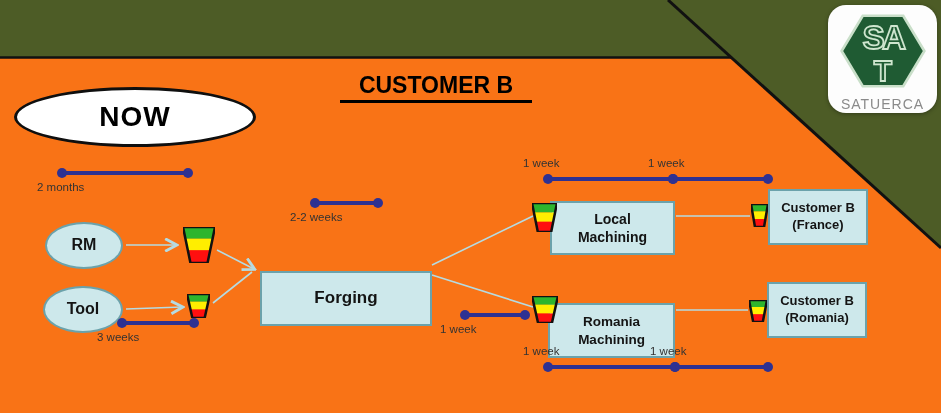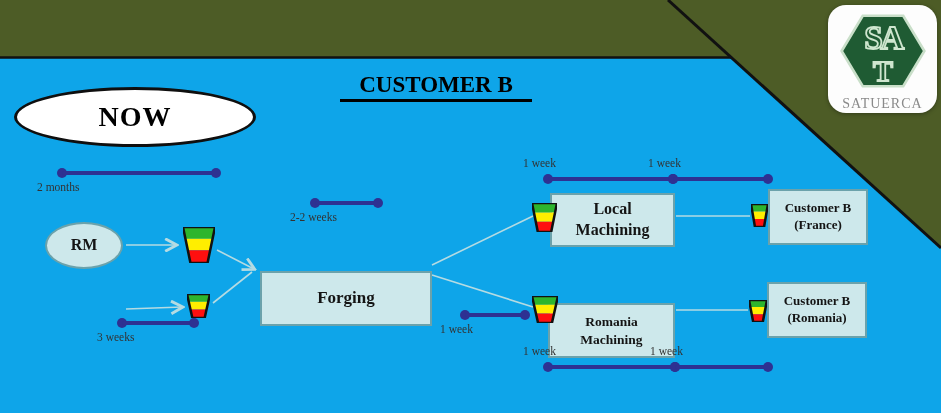--- a/index.html
+++ b/index.html
@@ -1,17 +1,17 @@
 <!DOCTYPE html>
 <html style="--band: #4d5c26; --box_fill: #cde8eb; --box_border: #6ba2ab; --timeline: #2e3192; --connector: #b5dbe2; --funnel_green: #2db52d; --funnel_yellow: #ffee00; --funnel_red: #ff0f0f; --logo_green: #1f5b33;"><head>
 <meta charset="utf-8">
 <style>
   html,body{margin:0;padding:0;background:#e8e8e8;}
-  .stage{position:relative;width:941px;height:413px;background:#0ea5e9;overflow:hidden;
-         font-family:Liberation Serif, serif;}
+  .stage{position:relative;width:941px;height:413px;background:#f97316;overflow:hidden;
+         font-family:Liberation Sans, sans-serif;}
   svg.bg,svg.connectors{position:absolute;left:0;top:0;width:941px;height:413px;}
   .title{position:absolute;left:340px;top:72px;width:192px;text-align:center;
          font-size:23px;font-weight:bold;color:#000;border-bottom:3px solid #000;padding-bottom:1px;}
   .now{position:absolute;left:14px;top:87px;width:236px;height:54px;background:#fff;
        border:3.5px solid #0f0f0f;border-radius:50%;display:flex;align-items:center;justify-content:center;
        font-size:28px;font-weight:bold;letter-spacing:1px;color:#000;}
   .node{position:absolute;display:flex;align-items:center;justify-content:center;text-align:center;
         font-weight:bold;color:#141414;background:var(--box_fill);border:2px solid var(--box_border);
         white-space:pre-line;box-sizing:border-box;line-height:1.3;}
   .ellipse{border-radius:50%;border-width:2.5px;font-size:16px;}
@@ -65,22 +65,23 @@
     </svg>
     <div class="logo-caption">SATUERCA</div>
   </div>
 
   <div class="title">CUSTOMER B</div>
   <div class="now">
     <span>NOW</span>
   </div>
 
   <div class="node ellipse" style="left:45px;top:222px;width:78px;height:47px;">RM</div>
+  <div class="node ellipse" style="left:43px;top:286px;width:80px;height:47px;">Tool</div>
   <div class="node" style="left:260px;top:243px;width:172px;height:55px;font-size:17px;margin-top:28px;">Forging</div>
-  <div class="node" style="left:550px;top:193px;width:125px;height:54px;font-size:16px;">Local
+  <div class="node" style="left:550px;top:201px;width:125px;height:54px;font-size:14px;">Local
 Machining</div>
   <div class="node" style="left:548px;top:283px;width:127px;height:55px;font-size:13.5px;margin-top:20px;">Romania
 Machining</div>
   <div class="node" style="left:768px;top:189px;width:100px;height:56px;font-size:13px;">Customer B
 (France)</div>
   <div class="node" style="left:767px;top:282px;width:100px;height:56px;font-size:13px;">Customer B
 (Romania)</div>
 
   <svg class="funnel" style="left:183px;top:227px" width="32" height="36" viewBox="0 0 30 34" preserveAspectRatio="none">
     <polygon points="0,0 30,0 27.7,11 2.3,11" style="fill:var(--funnel_green)"></polygon>
@@ -112,21 +113,21 @@
     <polygon points="4.5,22 25.5,22 23,34 7,34" style="fill:var(--funnel_red)"></polygon>
     <polygon points="0,0 30,0 23,34 7,34" fill="none" stroke="#111" stroke-width="2.5" vector-effect="non-scaling-stroke"></polygon>
   </svg>
   <svg class="funnel" style="left:749px;top:300px" width="18" height="22" viewBox="0 0 30 34" preserveAspectRatio="none">
     <polygon points="0,0 30,0 27.7,11 2.3,11" style="fill:var(--funnel_green)"></polygon>
     <polygon points="2.3,11 27.7,11 25.5,22 4.5,22" style="fill:var(--funnel_yellow)"></polygon>
     <polygon points="4.5,22 25.5,22 23,34 7,34" style="fill:var(--funnel_red)"></polygon>
     <polygon points="0,0 30,0 23,34 7,34" fill="none" stroke="#111" stroke-width="2.5" vector-effect="non-scaling-stroke"></polygon>
   </svg>
 
-  <div class="tl below" style="left:57px;top:168px;width:164px;">
+  <div class="tl below" style="left:57px;top:168px;width:136px;">
     <span class="dot l"></span>
     <span class="bar"></span>
     <span class="dot r"></span>
     <div class="lbl">2 months</div>
   </div>
   <div class="tl below" style="left:310px;top:198px;width:73px;">
     <span class="dot l"></span>
     <span class="bar"></span>
     <span class="dot r"></span>
     <div class="lbl">2-2 weeks</div>

